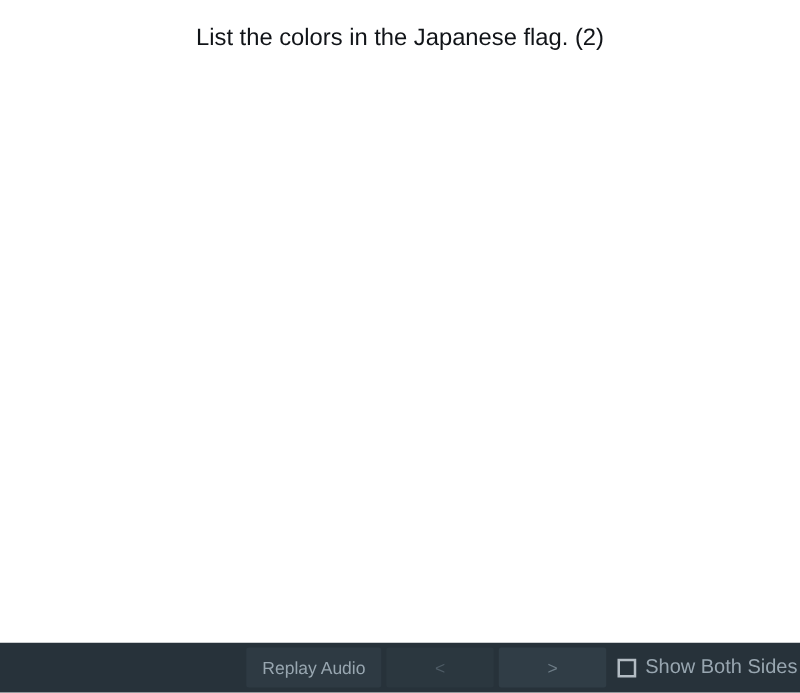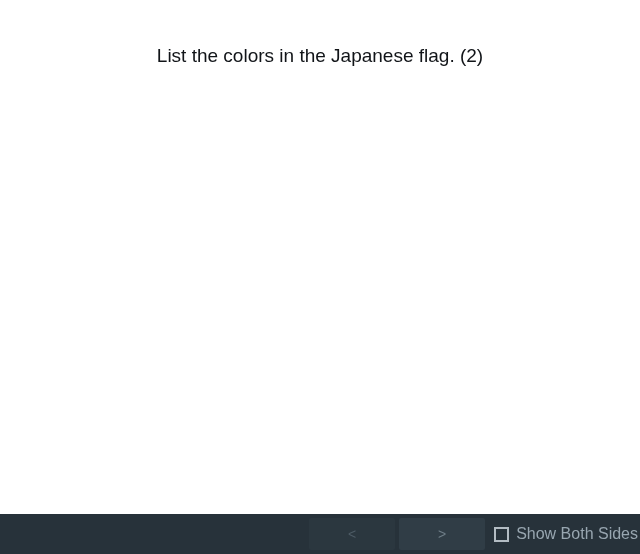--- a/index.html
+++ b/index.html
@@ -92,21 +92,20 @@
   }
   .glyph-close::before { transform: rotate(45deg); }
   .glyph-close::after  { transform: rotate(-45deg); }
 
   
   #content-area {
     flex: 1 1 auto;
     background: #ffffff;
     position: relative;
     overflow: hidden;
-    margin-top: 25px;
   }
   #prompt-text {
     position: absolute;
     left: 0;
     right: 0;
     top: 19px;
     text-align: center;
     font-size: 19px;
     color: #111418;
     font-family: "Liberation Sans", sans-serif;
@@ -188,20 +187,21 @@
 
 <div id="app-window">
 
 
   <div id="content-area">
     <div id="prompt-text">List the colors in the Japanese flag. (2)</div>
   </div>
 
   <div id="bottom-toolbar">
 
+    <button class="tb-button" id="replay-audio-button">Replay Audio</button>
 
     <button class="tb-button" id="prev-button">&lt;</button>
 
     <button class="tb-button" id="next-button">&gt;</button>
 
     <div id="show-both-sides-control">
       <span id="show-both-sides-checkbox"></span>
       <span id="show-both-sides-label">Show Both Sides</span>
     </div>
 

